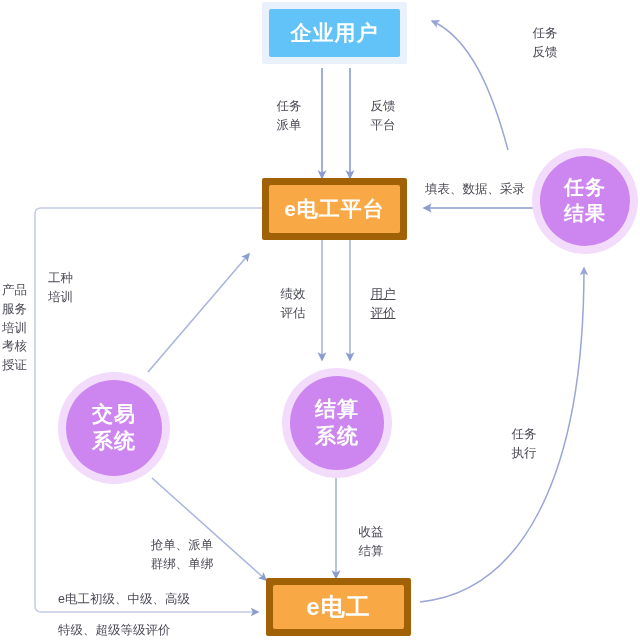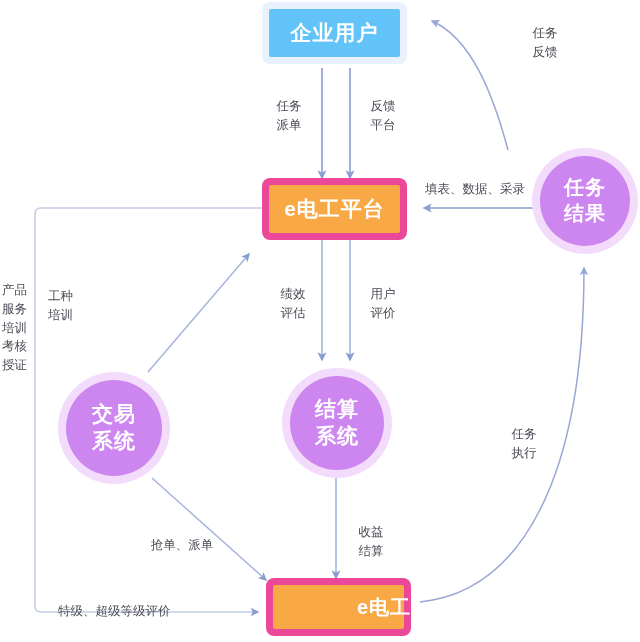--- a/index.html
+++ b/index.html
@@ -26,21 +26,21 @@
     pointer-events: none;
   }
 
   
   .rect-node {
     position: absolute;
     display: flex;
     align-items: center;
     justify-content: center;
     box-sizing: border-box;
-    border-radius: 8px;
+    border-radius: 2px;
     color: #ffffff;
     letter-spacing: 1px;
     font-weight: 600;
     white-space: nowrap;
   }
   .rect-node .inner {
     position: absolute;
     left: 7px;
     top: 7px;
     right: 7px;
@@ -55,21 +55,21 @@
     z-index: 2;
   }
 
   .node-enterprise {
     background: #e9f1fd;
   }
   .node-enterprise .inner {
     background: #61c3f7;
   }
   .node-platform, .node-worker {
-    background: #ec4899;
+    background: #a16207;
   }
   .node-platform .inner, .node-worker .inner {
     background: #f8a946;
   }
 
   
   .circle-node {
     position: absolute;
     border-radius: 50%;
     background: #f3dcfb;
@@ -153,21 +153,21 @@
   <div class="rect-node node-enterprise" style="left:262px; top:2px; width:145px; height:62px; font-size:21px;">
     <div class="inner"></div>
     <span class="label">企业用户</span>
   </div>
 
   <div class="rect-node node-platform" style="left:262px; top:178px; width:145px; height:62px; font-size:21px;">
     <div class="inner"></div>
     <span class="label">e电工平台</span>
   </div>
 
-  <div class="rect-node node-worker" style="left:266px; top:578px; width:145px; height:58px; font-size:20px;justify-content:flex-end;">
+  <div class="rect-node node-worker" style="left:266px; top:578px; width:145px; height:58px; font-size:24px;">
     <div class="inner"></div>
     <span class="label">e电工</span>
   </div>
 
   <div class="circle-node" style="left:532px; top:148px; width:106px; height:106px;">
     <div class="inner">
       <span class="label" style="font-size:20px;">任务</span>
       <span class="label" style="font-size:20px;">结果</span>
     </div>
   </div>
@@ -203,49 +203,51 @@
 
   <div class="edge-label center" style="left:266px; top:285px; width:54px;">
     <div>绩效</div>
     <div>评估</div>
   </div>
 
   <div class="edge-label center" style="left:414px; top:180px; width:122px;">
     <div>填表、数据、采录</div>
   </div>
 
-  <div class="edge-label center" style="left:356px; top:285px; width:54px;">
+  <div class="edge-label center" style="left:356px; top:285px; width:54px;text-decoration:underline;">
     <div>用户</div>
     <div>评价</div>
   </div>
 
   <div class="edge-label left" style="left:2px; top:281px; width:34px;">
     <div>产品</div>
     <div>服务</div>
     <div>培训</div>
     <div>考核</div>
     <div>授证</div>
   </div>
 
-  <div class="edge-label left" style="left:48px; top:287px; width:40px;">
+  <div class="edge-label left" style="left:48px; top:269px; width:40px;">
     <div>工种</div>
     <div>培训</div>
   </div>
 
   <div class="edge-label center" style="left:497px; top:425px; width:54px;">
     <div>任务</div>
     <div>执行</div>
   </div>
 
   <div class="edge-label center" style="left:344px; top:523px; width:54px;">
     <div>收益</div>
     <div>结算</div>
   </div>
 
   <div class="edge-label center" style="left:126px; top:536px; width:112px;">
     <div>抢单、派单</div>
+    <div>群绑、单绑</div>
   </div>
 
   <div class="edge-label left" style="left:58px; top:590px; width:200px;">
+    <div>e电工初级、中级、高级</div>
     <div style="margin-top:12px;">特级、超级等级评价</div>
   </div>
 
 </div>
 
 </body></html>

